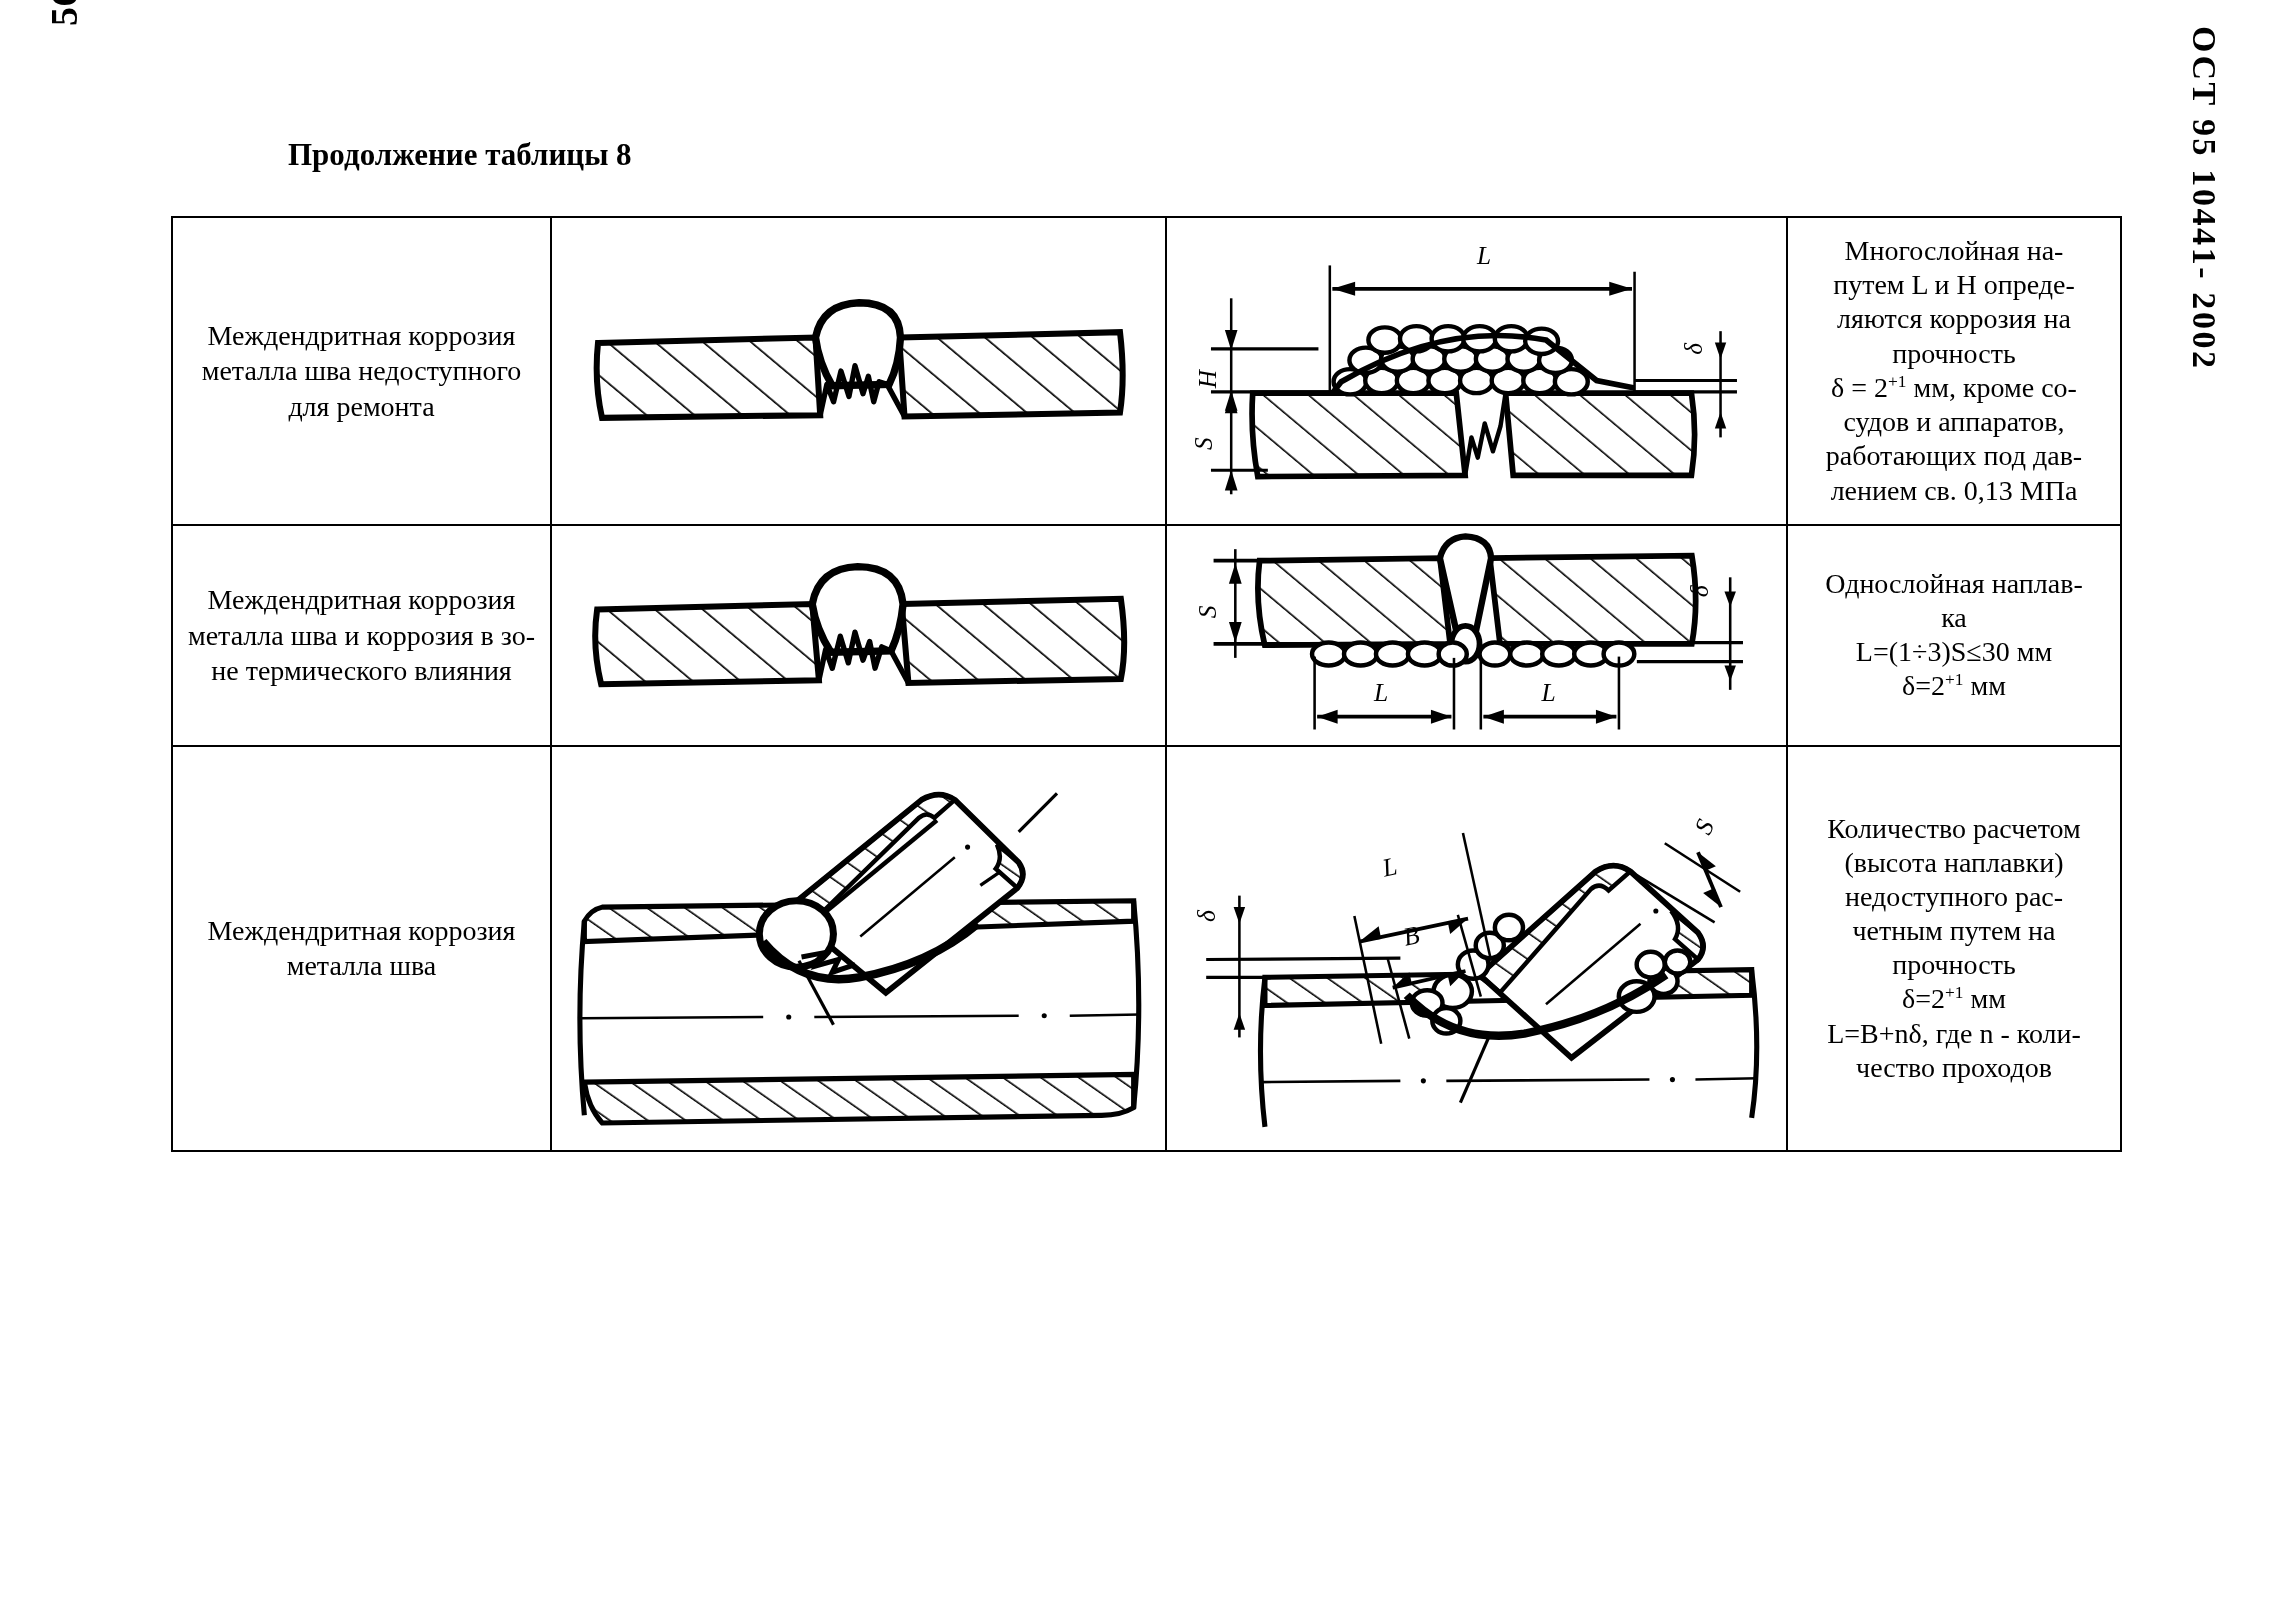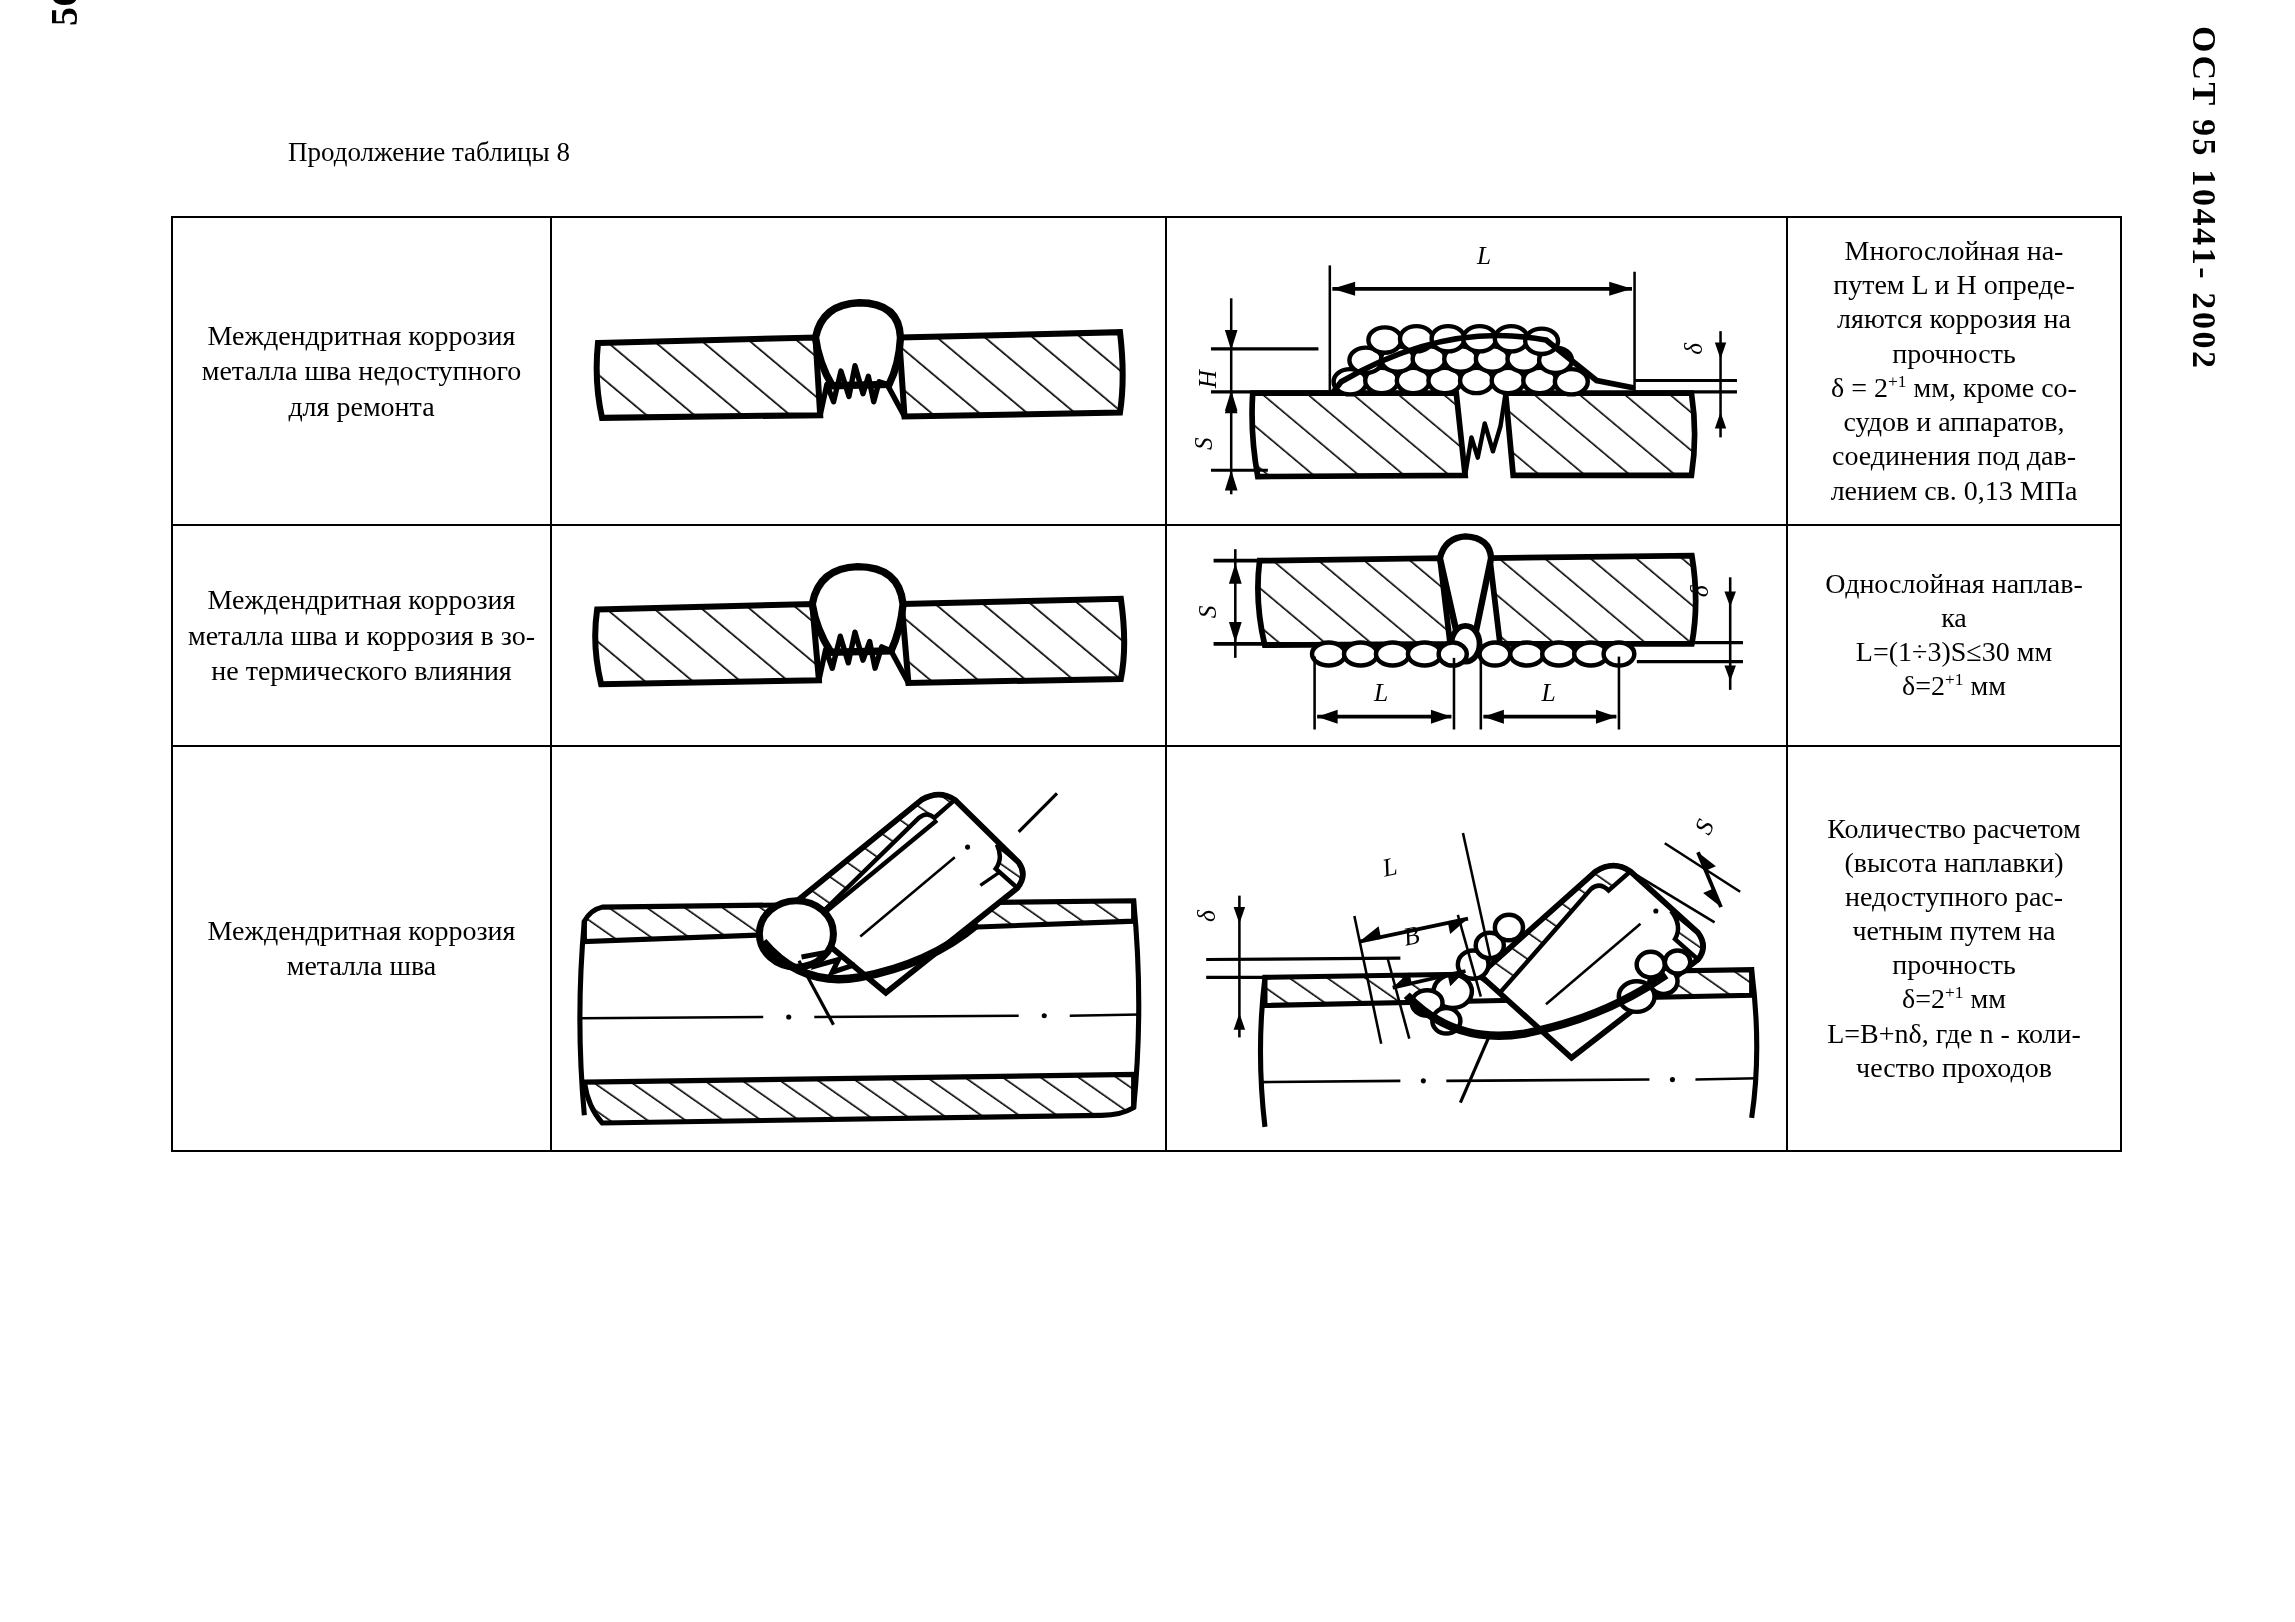--- a/index.html
+++ b/index.html
@@ -19,21 +19,21 @@
   }
   .std-id{
     position:absolute;left:2223px;top:26px;
     font-size:34px;font-weight:700;letter-spacing:2.6px;
     transform:rotate(90deg);transform-origin:left top;
     white-space:nowrap;
   }
 
   .table-caption{
     position:absolute;left:288px;top:137px;
-    font-size:27px;font-weight:400;white-space:nowrap;
+    font-size:31px;font-weight:700;white-space:nowrap;
   }
 
   
   table.main{
     position:absolute;left:171px;top:216px;
     width:1949px;border-collapse:collapse;
     table-layout:fixed;
   }
   table.main td{
     border:2px solid #000;
@@ -161,21 +161,21 @@
       </td>
 
       <td>
         <div class="note">
           <div>Многослойная на-</div>
           <div>путем L и H опреде-</div>
           <div>ляются коррозия на</div>
           <div>прочность</div>
           <div>δ = 2<sup>+1</sup> мм, кроме со-</div>
           <div>судов и аппаратов,</div>
-          <div>соединения под дав-</div>
+          <div>работающих под дав-</div>
           <div>лением св. 0,13 МПа</div>
         </div>
       </td>
     </tr>
 
     <tr>
       <td>Междендритная коррозия металла шва и коррозия в зо-не термического влияния</td>
 
       <td>
         <svg class="draw" viewBox="0 0 820 250" width="550" height="167">

